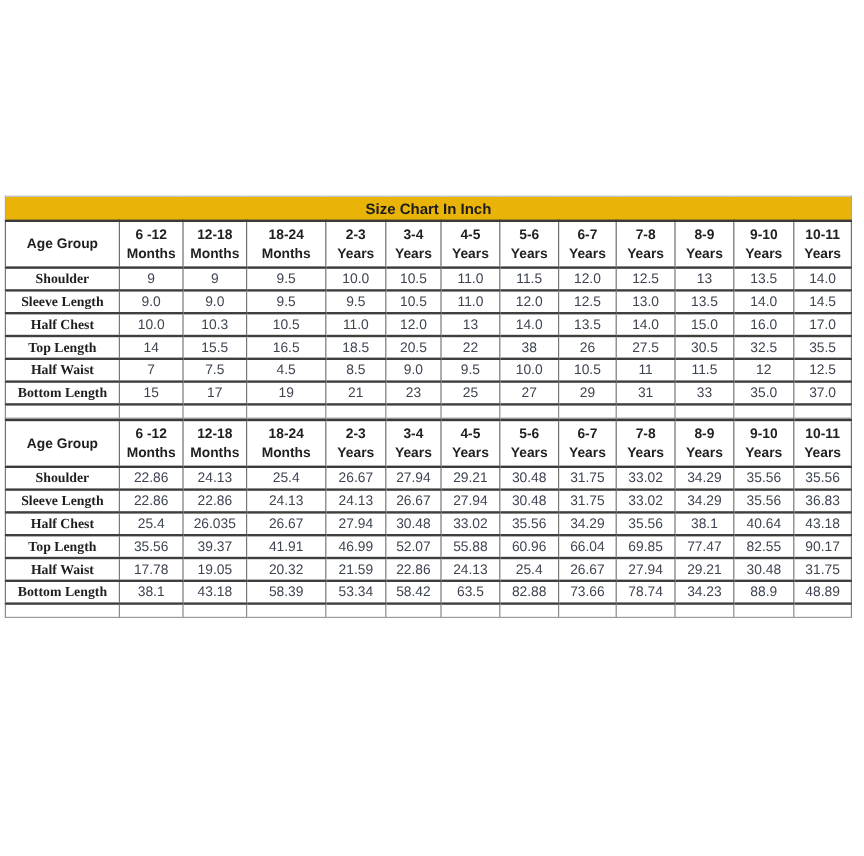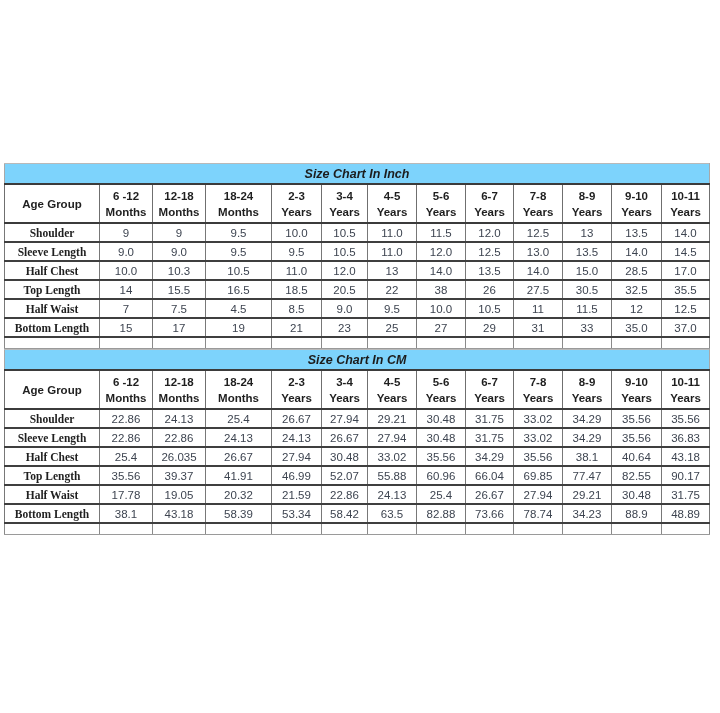--- a/index.html
+++ b/index.html
@@ -38,22 +38,21 @@
   
   td.title-cell {
     height: 19px;
     font-size: 12.5px;
     font-weight: bold;
     color: #1c1c1c;
     border-top: 1px solid #b9b9b9;
     border-left: 1px solid #a8a8a8;
     border-right: 1px solid #a8a8a8;
     border-bottom: 2px solid #3b3b3b;
-    background: #7dd3fc;
-    font-style: italic;
+    background: #eab308;
   }
   
   tr.header-row td {
     height: 37px;
     font-size: 11.5px;
     font-weight: bold;
     color: #1f1f1f;
     line-height: 16px;
     border: 1px solid #6f6f6f;
     border-top: 2px solid #3b3b3b;
@@ -196,21 +195,21 @@
             <td class="data-cell">10.0</td>
             <td class="data-cell">10.3</td>
             <td class="data-cell">10.5</td>
             <td class="data-cell">11.0</td>
             <td class="data-cell">12.0</td>
             <td class="data-cell">13</td>
             <td class="data-cell">14.0</td>
             <td class="data-cell">13.5</td>
             <td class="data-cell">14.0</td>
             <td class="data-cell">15.0</td>
-            <td class="data-cell">28.5</td>
+            <td class="data-cell">16.0</td>
             <td class="data-cell">17.0</td>
           </tr>
           <tr class="data-row">
             <td class="row-label">Top Length</td>
             <td class="data-cell">14</td>
             <td class="data-cell">15.5</td>
             <td class="data-cell">16.5</td>
             <td class="data-cell">18.5</td>
             <td class="data-cell">20.5</td>
             <td class="data-cell">22</td>
@@ -279,23 +278,20 @@
           <col style="width: 46px;">
           <col style="width: 49px;">
           <col style="width: 49px;">
           <col style="width: 48px;">
           <col style="width: 49px;">
           <col style="width: 49px;">
           <col style="width: 50px;">
           <col style="width: 48px;">
         </colgroup>
         <tbody>
-          <tr>
-            <td colspan="13" class="title-cell">Size Chart In CM</td>
-          </tr>
           <tr class="header-row">
             <td>Age Group</td>
             <td>
               <div>6 -12</div>
               <div>Months</div>
             </td>
             <td>
               <div>12-18</div>
               <div>Months</div>
             </td>

